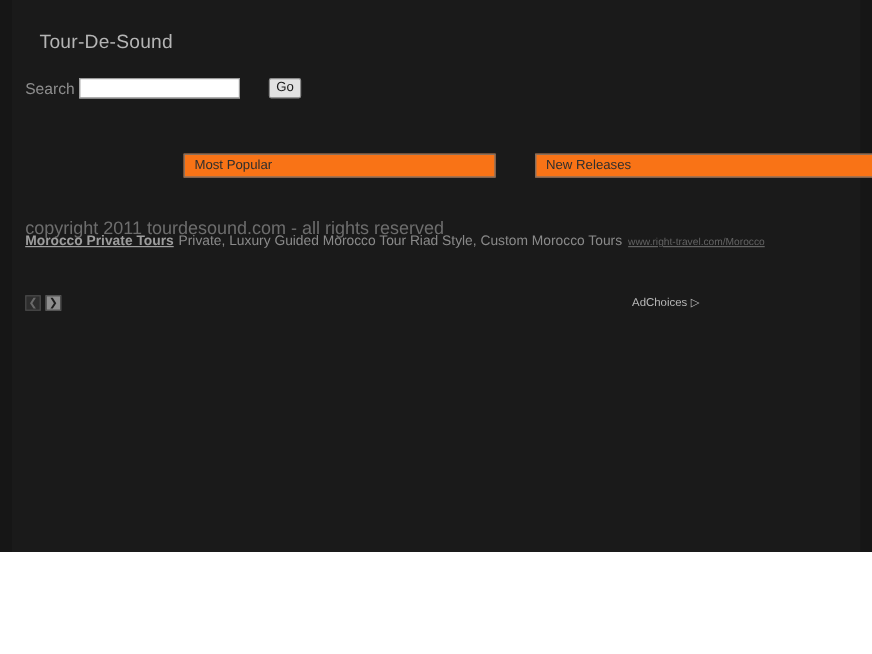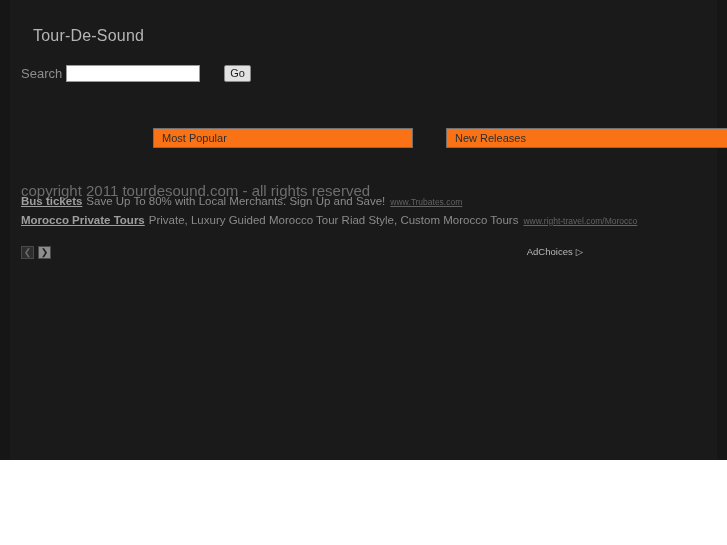--- a/index.html
+++ b/index.html
@@ -238,23 +238,20 @@
     </div>
 
     <div id="panel-new-releases" class="panel">
       <span class="panel-title">New Releases</span>
     </div>
 
     <div id="copyright">copyright 2011 tourdesound.com - all rights reserved</div>
 
     <div id="ads">
 
-      <div class="ad-row">
-        <span class="ad-title">Bus tickets</span><span class="ad-desc">Save Up To 80% with Local Merchants. Sign Up and Save!</span><span class="ad-url">www.Trubates.com</span>
-      </div>
 
 
       <div class="ad-row">
         <span class="ad-title">Morocco Private Tours</span><span class="ad-desc">Private, Luxury Guided Morocco Tour Riad Style, Custom Morocco Tours</span><span class="ad-url">www.right-travel.com/Morocco</span>
       </div>
 
     </div>
 
     <div id="ad-footer">
       <div id="nav-prev" class="navbtn">❮</div>

